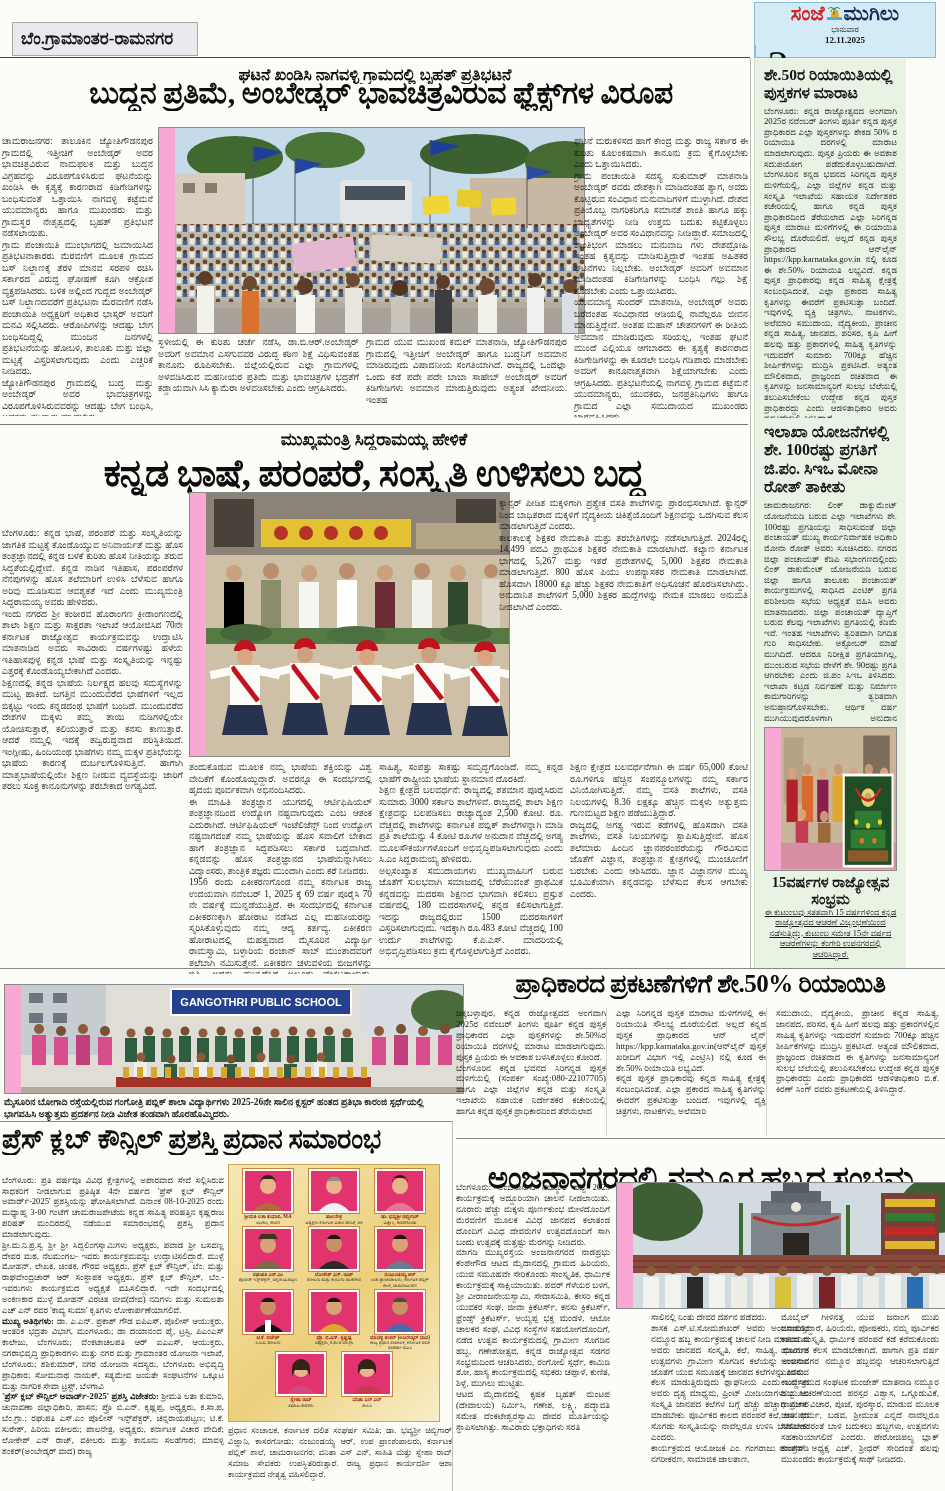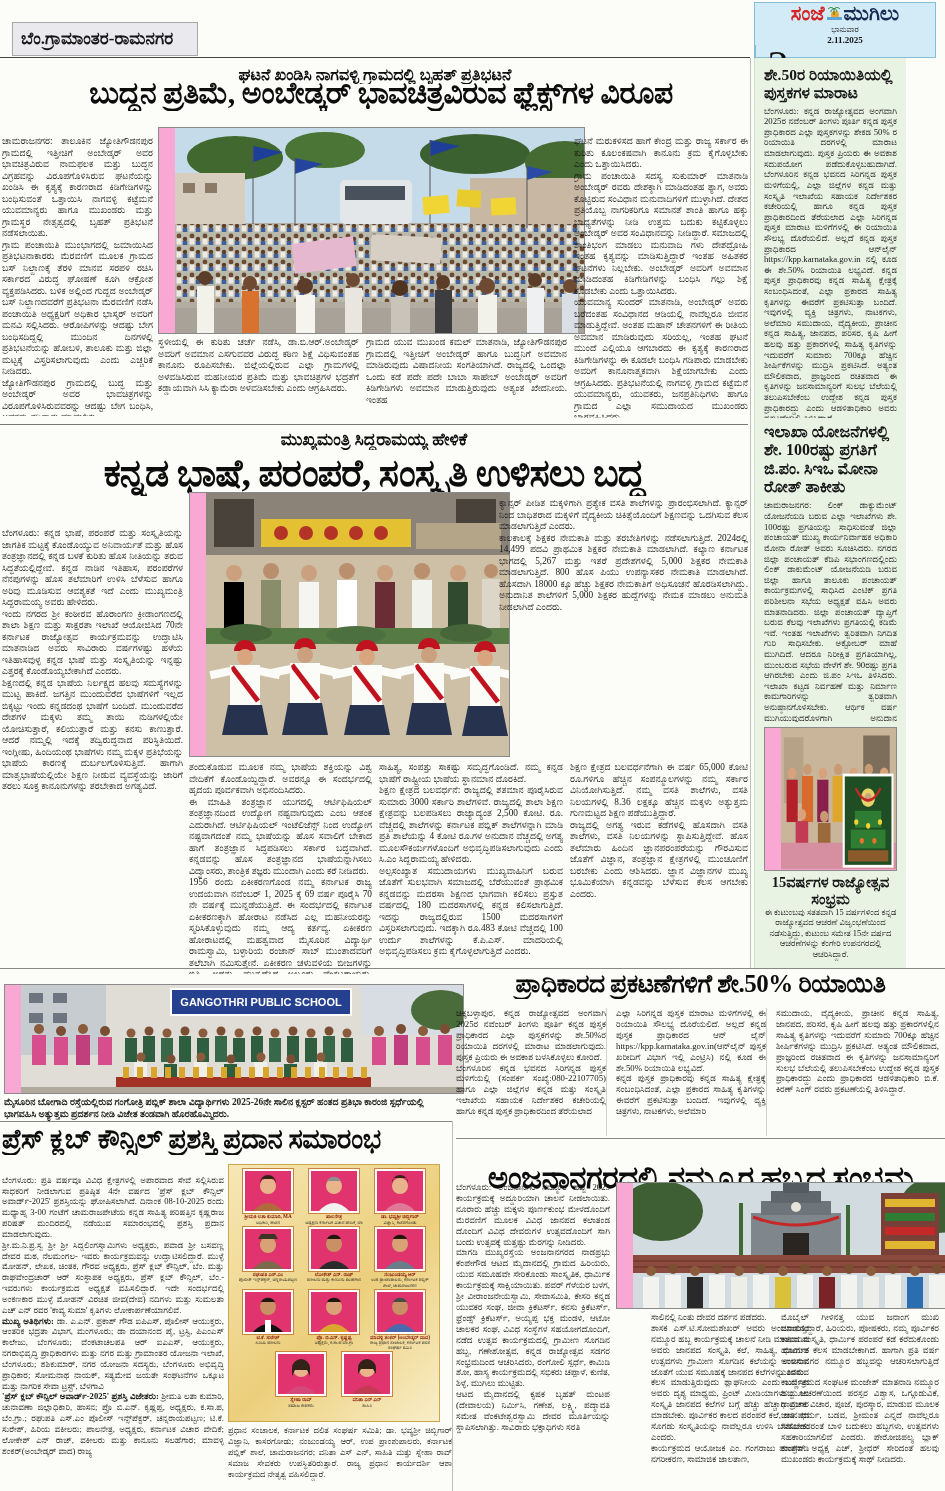--- a/index.html
+++ b/index.html
@@ -27,21 +27,21 @@
           font-size:42px;line-height:1;color:#111;}
   
   .photo{border:1px solid #8a8a8a;background:#f9a8d4;overflow:hidden;padding-left:16px;}
   .photo svg{display:block;width:100%;height:100%;}
   
   .gpanel{background:#e9f3e4;border-left:1px solid #cfe0c8;padding:8px 9px;box-sizing:border-box;
           display:flex;flex-direction:column;}
   .gp-h{font-size:15.5px;font-weight:bold;line-height:1.15;}
   .gp-b{font-size:8.7px;line-height:1.22;text-align:justify;white-space:pre-line;overflow:hidden;}
   .gp-cap-t{font-size:14.5px;font-weight:bold;text-align:center;margin-top:3px;}
-  .gp-cap{font-size:8.4px;line-height:1.25;text-align:center;white-space:pre-line;}
+  .gp-cap{font-size:8.4px;line-height:1.25;text-align:center;white-space:pre-line;text-decoration:underline;}
   
   .photo-cap{font-size:9.4px;line-height:1.3;text-align:left;font-weight:bold;color:#222;}
   
   .ppanel{background:linear-gradient(135deg,#f6e7b6,#eccf7c 55%,#f8eec9);border:1px solid #c9a84c;
           box-sizing:border-box;padding:4px;display:flex;flex-direction:column;gap:2px;}
   .prow{display:flex;justify-content:center;gap:4px;}
   .pc-cell{width:62px;display:flex;flex-direction:column;align-items:center;}
   .pc-img{width:46px;height:40px;border:2px solid #fff;box-shadow:0 0 0 1px #c9833a;background:#e1346e;}
   .pc-name{font-size:5.2px;font-weight:bold;color:#8a1508;text-align:center;line-height:1.1;margin-top:1px;}
   .pc-role{font-size:4.6px;color:#222;text-align:center;line-height:1.1;}
@@ -64,21 +64,21 @@
         <span>
           <svg width="15" height="14" viewBox="0 0 15 14">
             <circle cx="8" cy="9" r="4" fill="#f0a42a"></circle>
             <rect x="0" y="11" width="15" height="3" fill="#5aa8d8"></rect>
             <path d="M7 9 L7 3 M7 3 C5 1,3 1,1 3 M7 3 C9 1,11 1,13 3 M7 3 C6 2,4 4,4 6 M7 3 C8 2,10 4,10 6" stroke="#2e7d32" stroke-width="1" fill="none"></path>
           </svg>
         </span>
         <span class="mh-mugilu">ಮುಗಿಲು</span>
       </div>
       <div class="mh-day">ಭಾನುವಾರ</div>
-      <div class="mh-date">2.11.2025</div>
+      <div class="mh-date">12.11.2025</div>
     </div>
     <div class="mh-num">3</div>
   </div>
 
   <div class="abs hl center nowrap" style="left:30px;top:66px;width:690px;font-size:16px;">ಘಟನೆ ಖಂಡಿಸಿ ನಾಗವಳ್ಳಿ ಗ್ರಾಮದಲ್ಲಿ ಬೃಹತ್ ಪ್ರತಿಭಟನೆ</div>
   <div class="abs hl center nowrap" style="left:0;top:76px;width:748px;font-size:30px;letter-spacing:-0.5px;padding-left:7px;">ಬುದ್ಧನ ಪ್ರತಿಮೆ, ಅಂಬೇಡ್ಕರ್ ಭಾವಚಿತ್ರವಿರುವ ಫ್ಲೆಕ್ಸ್‌ಗಳ ವಿರೂಪ</div>
 
   <div class="abs body-txt" style="left:2px;top:136px;width:151px;height:280px;">ಚಾಮರಾಜನಗರ: ತಾಲೂಕಿನ ಜ್ಯೋತಿಗೌಡನಪುರ ಗ್ರಾಮದಲ್ಲಿ ಇತ್ತೀಚಿಗೆ ಅಂಬೇಡ್ಕರ್ ಅವರ ಭಾವಚಿತ್ರವಿರುವ ನಾಮಫಲಕ ಮತ್ತು ಬುದ್ಧನ ವಿಗ್ರಹವನ್ನು ವಿರೂಪಗೊಳಿಸಿರುವ ಘಟನೆಯನ್ನು ಖಂಡಿಸಿ ಈ ಕೃತ್ಯಕ್ಕೆ ಕಾರಣರಾದ ಕಿಡಿಗೇಡಿಗಳನ್ನು ಬಂಧಿಸುವಂತೆ ಒತ್ತಾಯಿಸಿ ನಾಗವಳ್ಳಿ ಕಟ್ಟೆಮನೆ ಯುವಮಾನ್ಯರು ಹಾಗೂ ಮುಖಂಡರು ಮತ್ತು ಗ್ರಾಮಸ್ಥರ ನೇತೃತ್ವದಲ್ಲಿ ಬೃಹತ್ ಪ್ರತಿಭಟನೆ ನಡೆಸಲಾಯಿತು.
 ಗ್ರಾಮ ಪಂಚಾಯಿತಿ ಮುಂಭಾಗದಲ್ಲಿ ಜಮಾಯಿಸಿದ ಪ್ರತಿಭಟನಾಕಾರರು ಮೆರವಣಿಗೆ ಮೂಲಕ ಗ್ರಾಮದ ಬಸ್ ನಿಲ್ದಾಣಕ್ಕೆ ತೆರಳಿ ಮಾನವ ಸರಪಳಿ ರಚಿಸಿ ಸರ್ಕಾರದ ವಿರುದ್ಧ ಘೋಷಣೆ ಕೂಗಿ ಆಕ್ರೋಶ ವ್ಯಕ್ತಪಡಿಸಿದರು. ಬಳಿಕ ಅಲ್ಲಿಂದ ಗುದ್ದದ ಅಂಬೇಡ್ಕರ್ ಬಸ್ ನಿಲ್ದಾಣದವರೆಗೆ ಪ್ರತಿಭಟನಾ ಮೆರವಣಿಗೆ ನಡೆಸಿ ಪಂಚಾಯಿತಿ ಅಧ್ಯಕ್ಷರಿಗೆ ಅಧಿಕಾರ ಭಾಸ್ಕರ್ ಅವರಿಗೆ ಮನವಿ ಸಲ್ಲಿಸಿದರು. ಆರೋಪಿಗಳನ್ನು ಆದಷ್ಟು ಬೇಗ ಬಂಧಿಸದಿದ್ದಲ್ಲಿ ಮುಂದಿನ ದಿನಗಳಲ್ಲಿ ಪ್ರತಿಭಟನೆಯನ್ನು ಹೋಬಳಿ, ತಾಲೂಕು ಮತ್ತು ಜಿಲ್ಲಾ ಮಟ್ಟಕ್ಕೆ ವಿಸ್ತರಿಸಲಾಗುವುದು ಎಂದು ಎಚ್ಚರಿಕೆ ನೀಡಿದರು.
 ಜ್ಯೋತಿಗೌಡನಪುರ ಗ್ರಾಮದಲ್ಲಿ ಬುದ್ಧ ಮತ್ತು ಅಂಬೇಡ್ಕರ್ ಅವರ ಭಾವಚಿತ್ರಗಳನ್ನು ವಿರೂಪಗೊಳಿಸಿರುವವರನ್ನು ಆದಷ್ಟು ಬೇಗ ಬಂಧಿಸಿ, ಅವರನ್ನು ಗಡಿಪಾರು ಮಾಡಬೇಕು.

